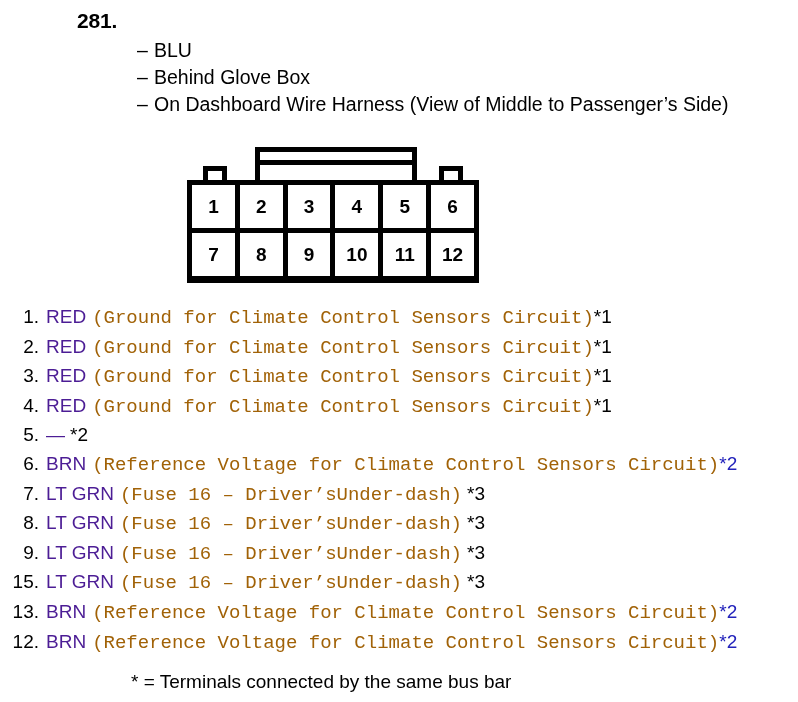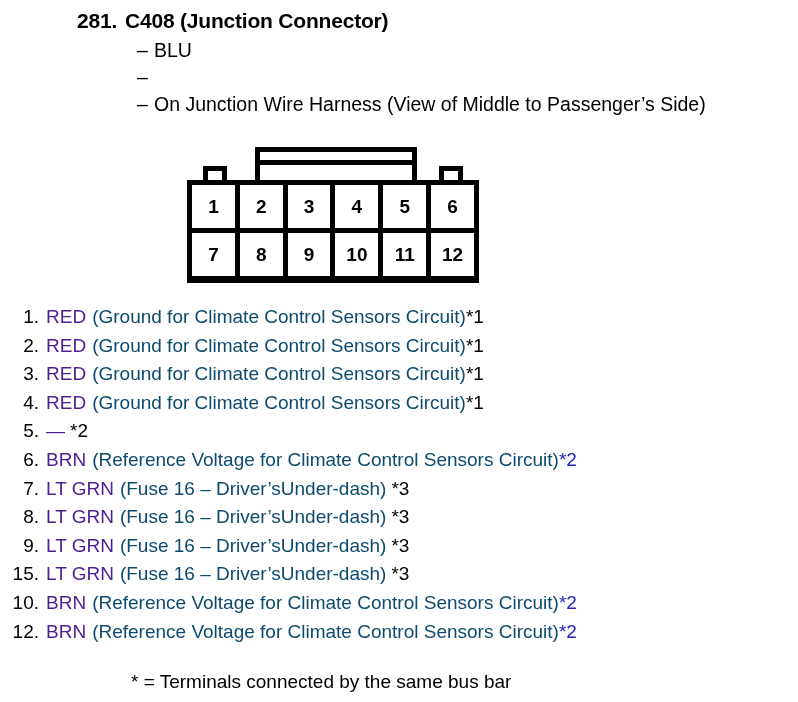--- a/index.html
+++ b/index.html
@@ -146,22 +146,23 @@
     width: 46px;
     flex: none;
     text-align: right;
     padding-right: 7px;
     box-sizing: border-box;
   }
   .pin-color {
     color: #4c1d95;
   }
   .pin-desc {
-    color: #0c4a6e;
+    color: #a16207;
     padding-left: 6px;
+    font-family: Liberation Mono, monospace;
   }
   .pin-note {
     color: #000;
   }
   .pin-note.note-blue {
     color: #2222bb;
   }
   .pin-note.note-spaced {
     padding-left: 5px;
   }
@@ -174,33 +175,33 @@
     font-size: 19px;
     white-space: nowrap;
   }
 </style>
 </head>
 <body>
 
 <div class="header">
   <div class="title-line">
     <span class="title-num">281.</span>
-    <span class="title-name">C408 (Junction Connector)</span>
   </div>
   <div class="sub-list">
     <div class="sub-line">
       <span class="sub-dash">–</span>
       <span>BLU</span>
     </div>
     <div class="sub-line">
       <span class="sub-dash">–</span>
+      <span>Behind Glove Box</span>
     </div>
     <div class="sub-line">
       <span class="sub-dash">–</span>
-      <span>On Junction Wire Harness (View of Middle to Passenger’s Side)</span>
+      <span>On Dashboard Wire Harness (View of Middle to Passenger’s Side)</span>
     </div>
   </div>
 </div>
 
 <div class="connector-wrap">
   <div class="conn-top">
     <div class="conn-tab">
       <div class="conn-tab-inner"></div>
     </div>
     <div class="notch notch-left"></div>
@@ -280,21 +281,21 @@
       <span class="pin-desc">(Fuse 16 – Driver’sUnder-dash)</span>
       <span class="pin-note note-spaced">*3</span>
     </div>
     <div class="pin-row">
       <span class="pin-num">15.</span>
       <span class="pin-color">LT GRN</span>
       <span class="pin-desc">(Fuse 16 – Driver’sUnder-dash)</span>
       <span class="pin-note note-spaced">*3</span>
     </div>
     <div class="pin-row">
-      <span class="pin-num">10.</span>
+      <span class="pin-num">13.</span>
       <span class="pin-color">BRN</span>
       <span class="pin-desc">(Reference Voltage for Climate Control Sensors Circuit)</span>
       <span class="pin-note note-blue">*2</span>
     </div>
     <div class="pin-row">
       <span class="pin-num">12.</span>
       <span class="pin-color">BRN</span>
       <span class="pin-desc">(Reference Voltage for Climate Control Sensors Circuit)</span>
       <span class="pin-note note-blue">*2</span>
     </div>

